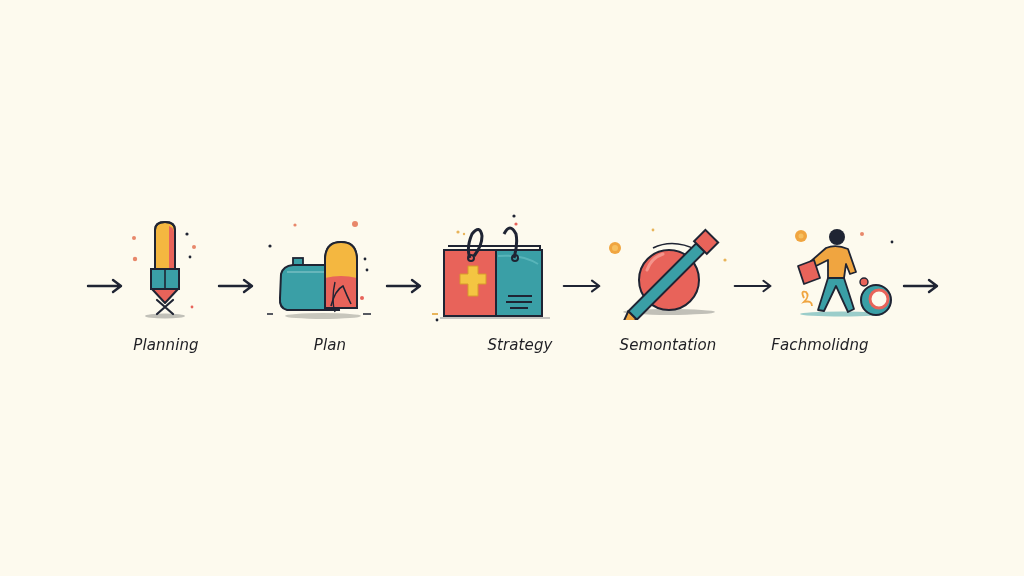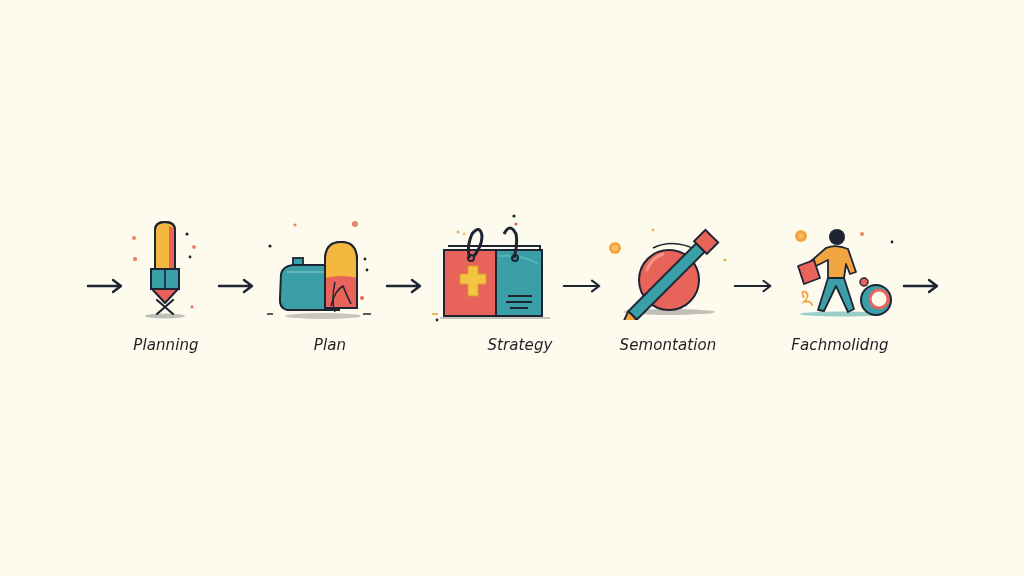--- a/index.html
+++ b/index.html
@@ -158,16 +158,16 @@
       <path d="M38 56 L28 88 L34 89 L46 64 L58 90 L64 87 L54 56 Z" fill="#3a9fa6" stroke="#1f2433" stroke-width="1.8" stroke-linejoin="round"></path>
 
       <path d="M8 44 L24 38 L30 56 L14 62 Z" fill="#e8635a" stroke="#1f2433" stroke-width="1.8" stroke-linejoin="round"></path>
 
       <circle cx="86" cy="78" r="15" fill="#3a9fa6" stroke="#1f2433" stroke-width="2"></circle>
       <circle cx="89" cy="77" r="9" fill="#fdfaee" stroke="#e8635a" stroke-width="3"></circle>
       <circle cx="74" cy="60" r="4" fill="#e8635a" stroke="#1f2433" stroke-width="1.4"></circle>
 
       <path d="M14 76 Q10 68 16 70 Q20 74 14 80 Q22 78 22 84" stroke="#f0a540" stroke-width="1.8" fill="none"></path>
     </svg>
-    <div class="label" style="left:770px">Fachmolidng</div>
+    <div class="label" style="left:750px">Fachmolidng</div>
   </div>
 
 </div>
 
 </body></html>

